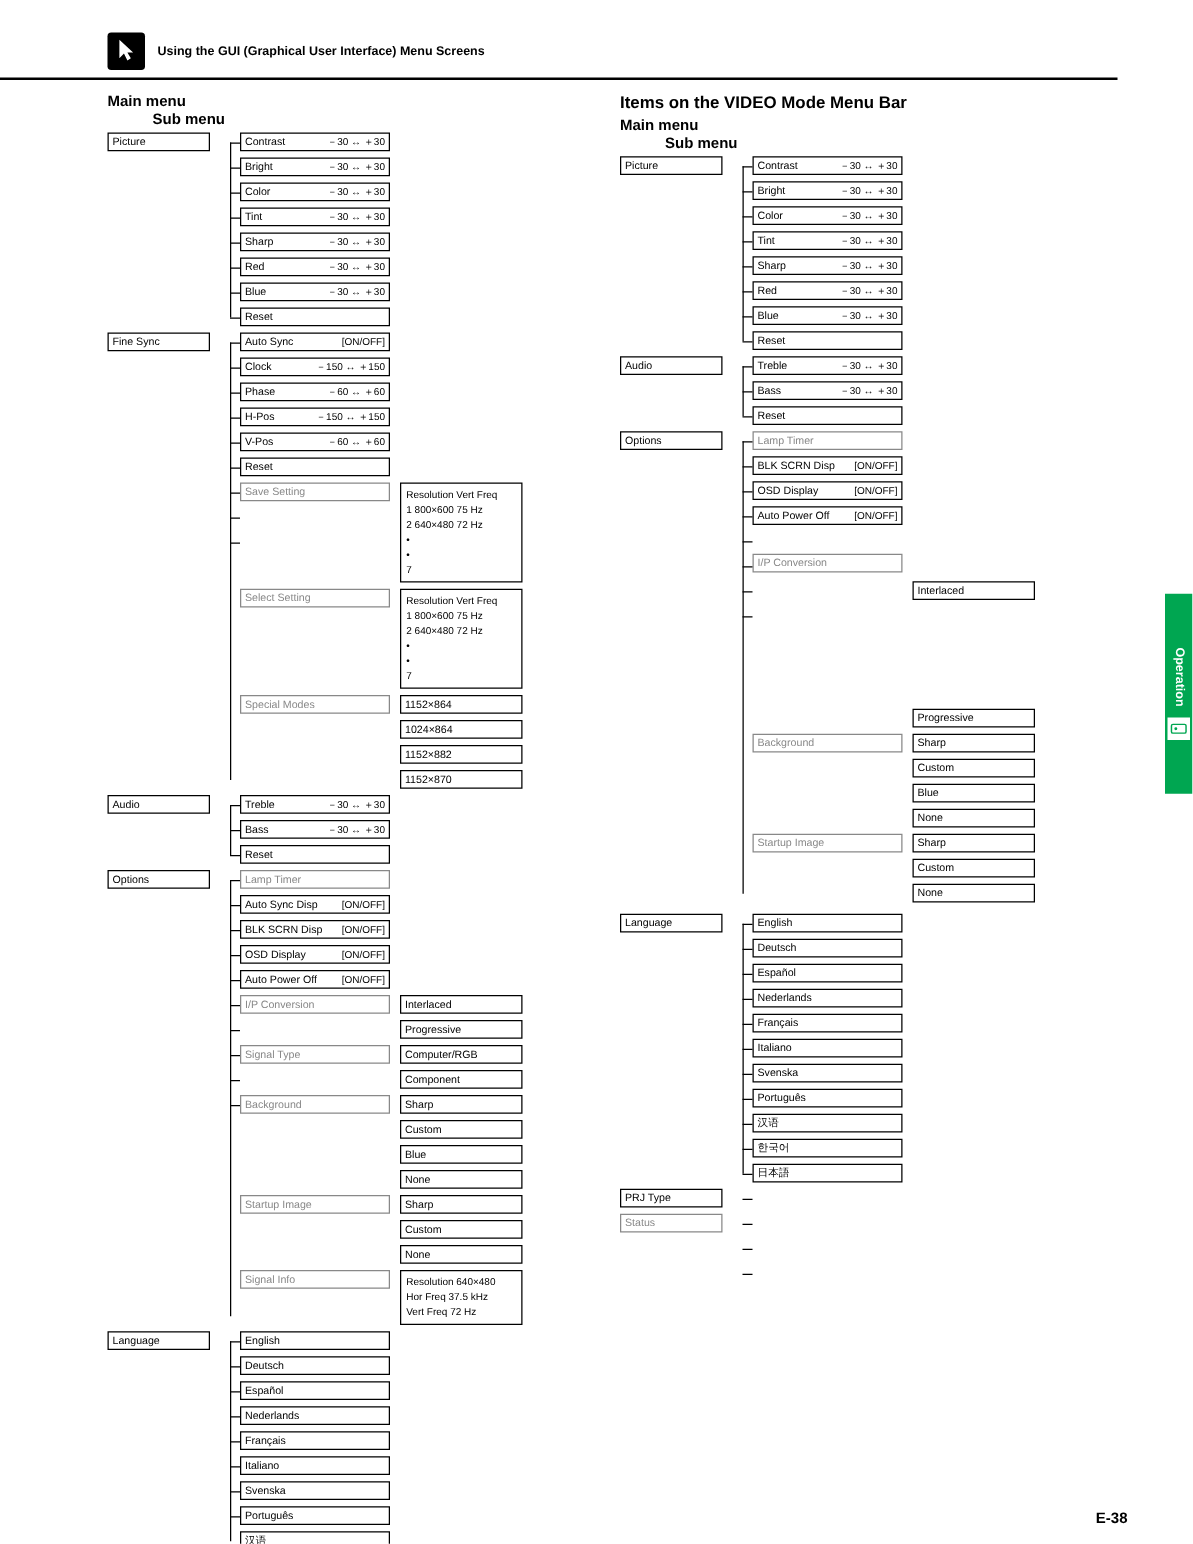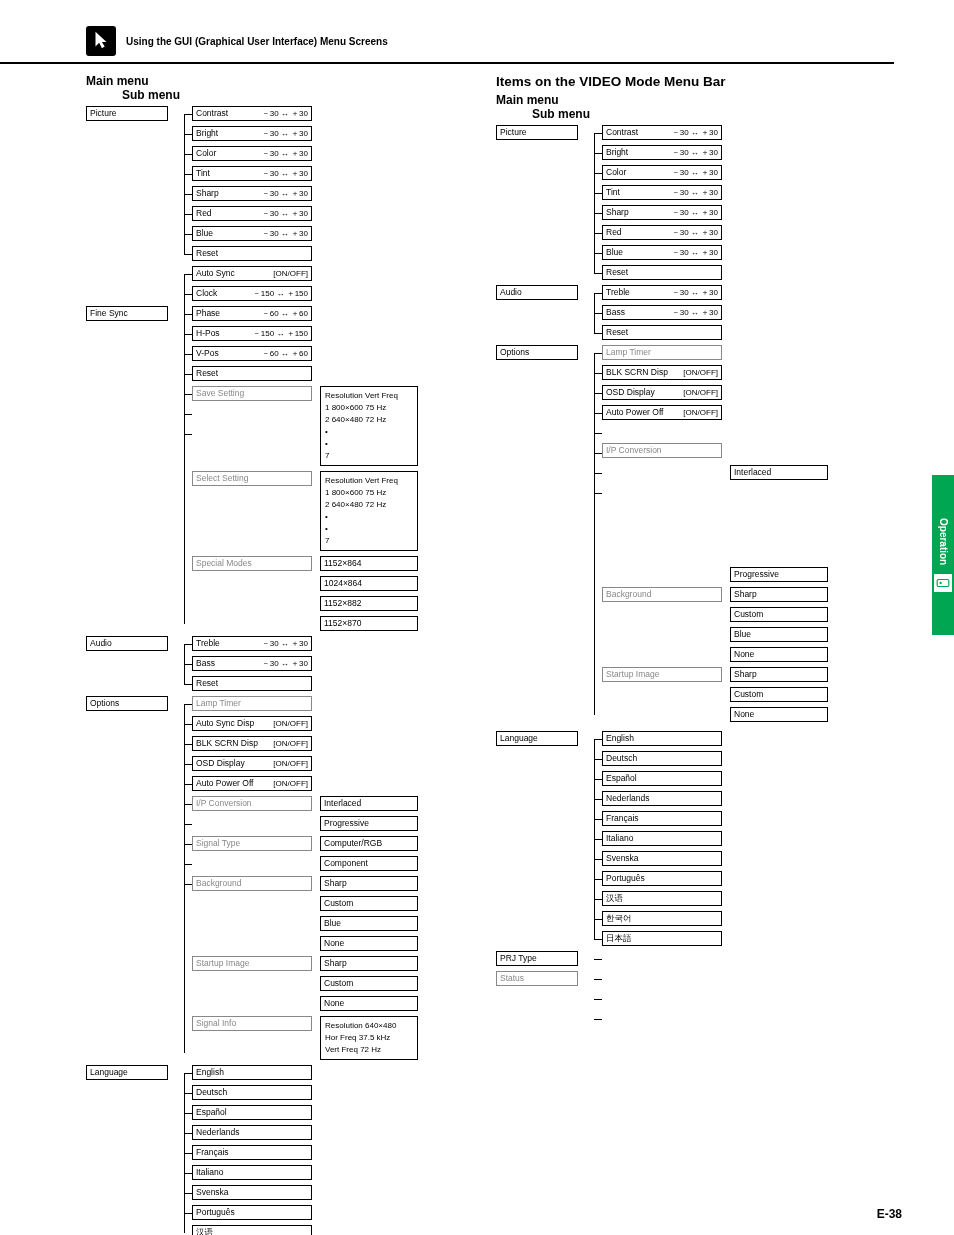--- a/index.html
+++ b/index.html
@@ -134,21 +134,21 @@
               </div>
             </div>
             <div style="display: flex;">
               <div class="box sub">
                 <span class="name">Reset</span>
               </div>
             </div>
           </div>
         </div>
         <div class="group">
-          <div style="width: 92px; margin-top: 40px;">
+          <div style="width: 92px;">
             <div class="box main">Fine Sync</div>
           </div>
           <div class="spine-wrap">
             <div class="v" style="bottom: 12px;"></div>
             <div class="h" style="top: 8px;"></div>
             <div class="h" style="top: 28px;"></div>
             <div class="h" style="top: 48px;"></div>
             <div class="h" style="top: 68px;"></div>
             <div class="h" style="top: 88px;"></div>
             <div class="h" style="top: 108px;"></div>

